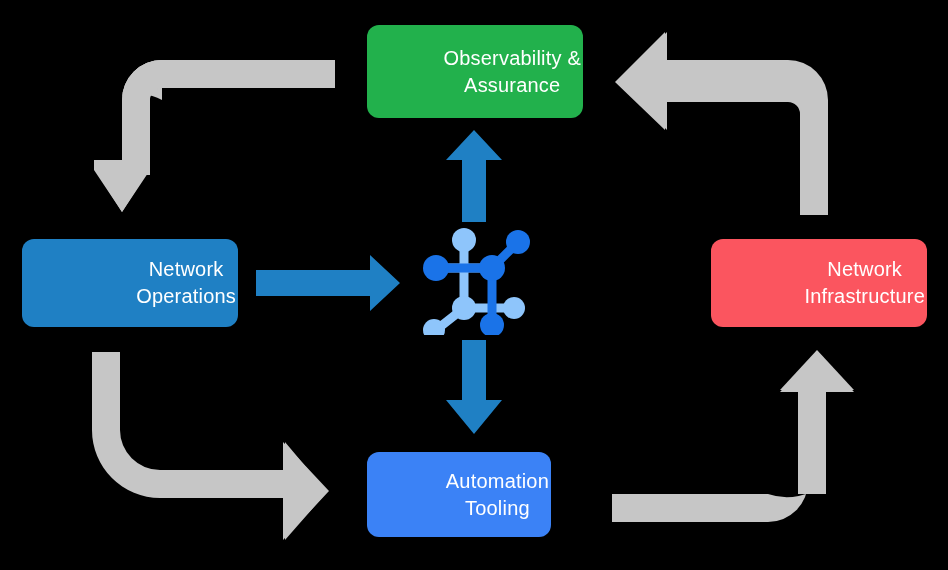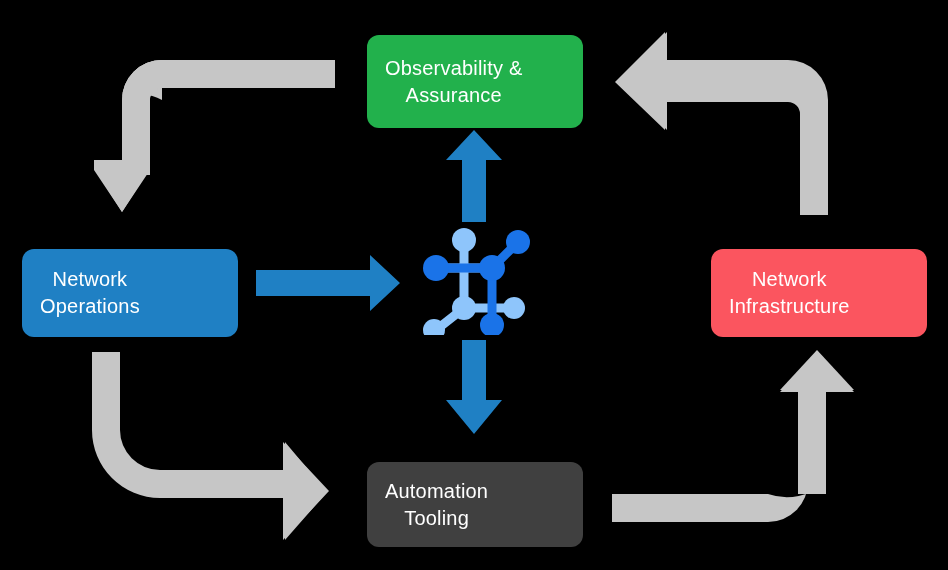--- a/index.html
+++ b/index.html
@@ -16,47 +16,46 @@
     width: 948px;
     height: 570px;
     background: #000000;
     overflow: hidden;
   }
   .node-box {
     position: absolute;
     border-radius: 12px;
     display: flex;
     align-items: center;
-    justify-content: flex-start;
+    justify-content: flex-end;
     text-align: center;
     color: #ffffff;
     font-size: 20px;
     line-height: 1.35;
     font-weight: 400;
     letter-spacing: 0.2px;
     box-sizing: border-box;
-    padding: 6px 18px;
+    padding: 6px 2px;
     user-select: none;
-    margin-top: 10px;
   }
   #box-observability {
     left: 367px;  top: 25px;   width: 216px; height: 93px;
     background: #22b14c;
   }
   #box-network-operations {
     left: 22px;   top: 239px;  width: 216px; height: 88px;
     background: #1f80c4;
   }
   #box-network-infrastructure {
     left: 711px;  top: 239px;  width: 216px; height: 88px;
     background: #fb555f;
   }
   #box-automation-tooling {
-    left: 367px;  top: 452px;  width: 216px; height: 85px;
-    background: #404040;
+    left: 367px;  top: 452px;  width: 184px; height: 85px;
+    background: #3b82f6;
   }
   .box-label {
     display: block;
     white-space: pre-line;
   }
   #svg-layer {
     position: absolute;
     left: 0;
     top: 0;
     width: 948px;

